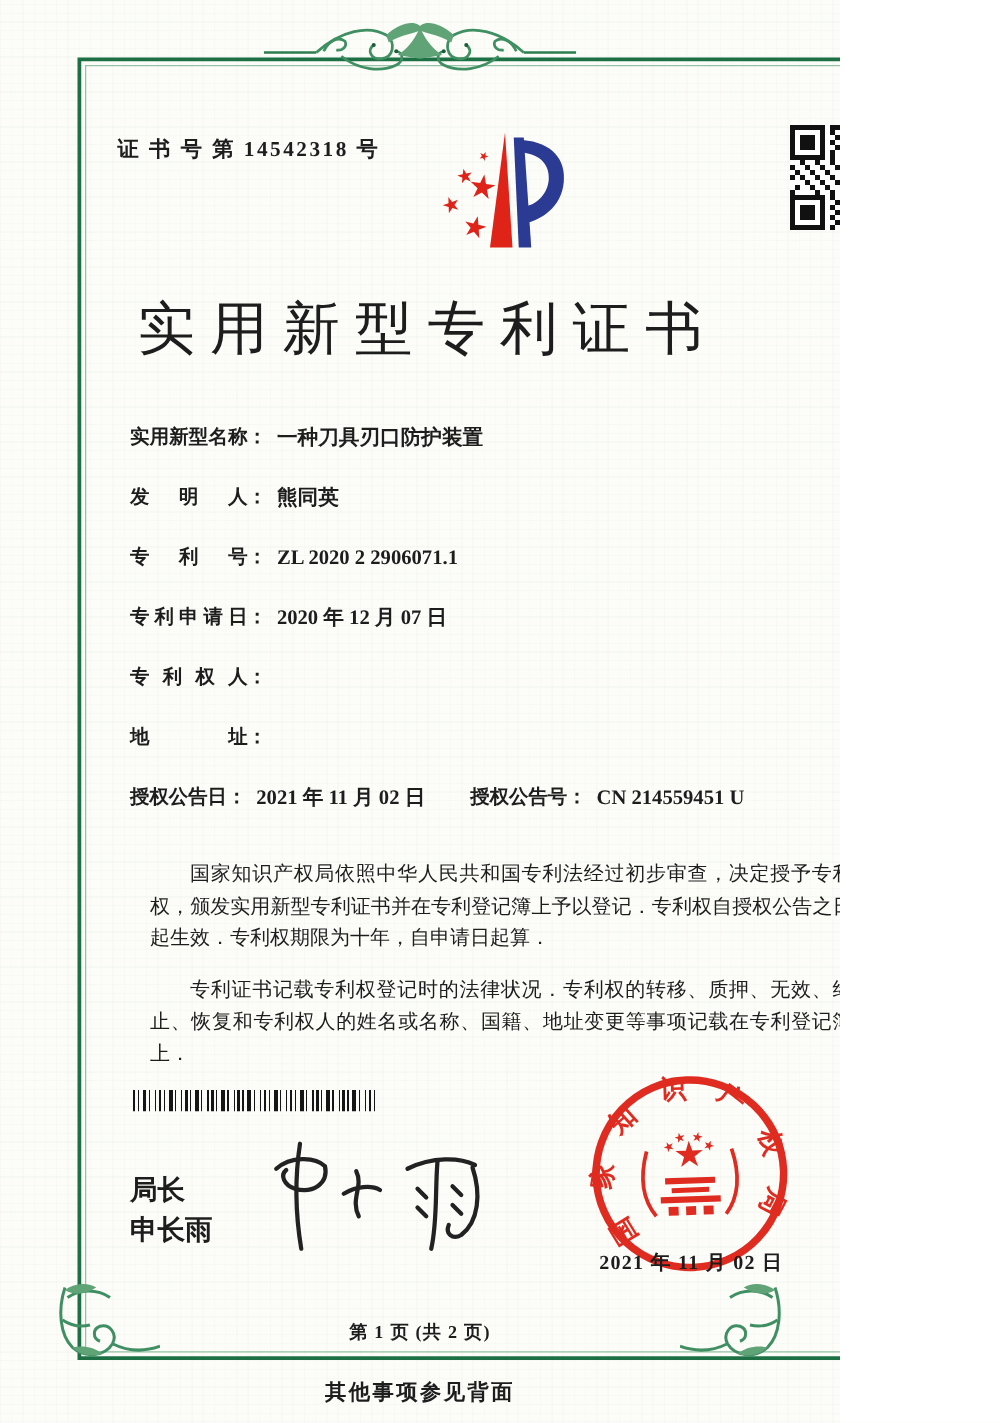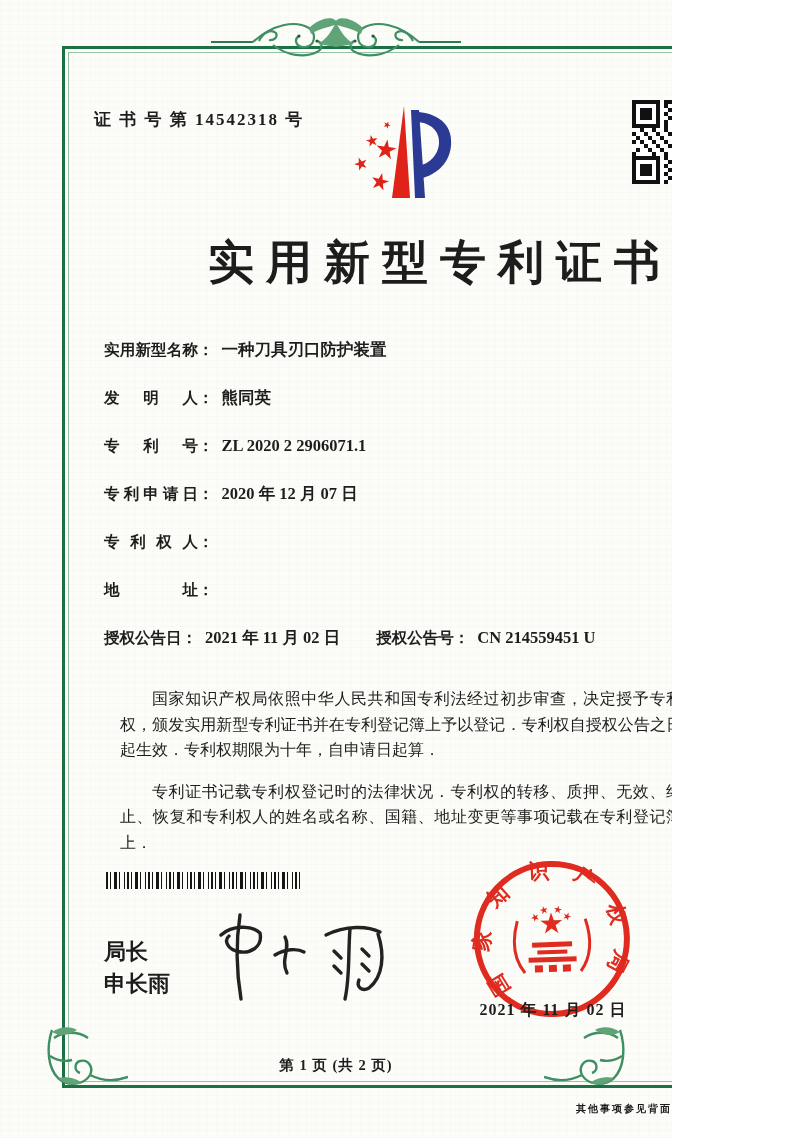--- a/index.html
+++ b/index.html
@@ -24,21 +24,21 @@
   .corner.bl{left:44px;}
   .corner.br{right:44px;transform:scaleX(-1);}
   .cert-no{
     position:absolute;left:94px;top:108px;
     font-size:17px;font-weight:600;letter-spacing:2px;
   }
   .logo{position:absolute;left:336px;top:94px;}
   .qr{position:absolute;left:632px;top:100px;}
   .doc-title{
     position:absolute;top:232px;left:0;width:100%;
-    text-align:right;font-size:46px;font-weight:700;
+    text-align:center;font-size:46px;font-weight:400;
     letter-spacing:12px;padding-left:12px;box-sizing:border-box;
   }
   .fields{position:absolute;left:104px;top:338px;width:545px;font-size:16.5px;}
   .frow{display:flex;margin-bottom:25px;line-height:23px;}
   .flabel{
     display:inline-block;flex:none;width:94px;font-size:15.5px;font-weight:700;
     text-align:justify;text-align-last:justify;
   }
   .fcolon{flex:none;font-weight:700;font-size:15.5px;}
   .fvalue{margin-left:8px;font-weight:600;}
@@ -65,22 +65,22 @@
   .seal{position:absolute;left:466px;top:856px;transform:rotate(-2deg);}
   .seal-date{
     position:absolute;left:470px;top:1000px;width:166px;text-align:center;
     font-size:16px;font-weight:700;letter-spacing:1px;
   }
   .page-info{
     position:absolute;top:1056px;left:0;width:100%;text-align:center;
     font-size:14.5px;font-weight:600;letter-spacing:1px;
   }
   .back-note{
-    position:absolute;top:1102px;left:0;width:100%;text-align:right;
-    font-size:10px;font-weight:600;letter-spacing:2px;
+    position:absolute;top:1102px;left:0;width:100%;text-align:center;
+    font-size:17px;font-weight:600;letter-spacing:2px;
   }
 </style>
 </head>
 <body>
 
 <div class="page">
 
   <div class="frame">
     <div class="frame-inner"></div>
   </div>

